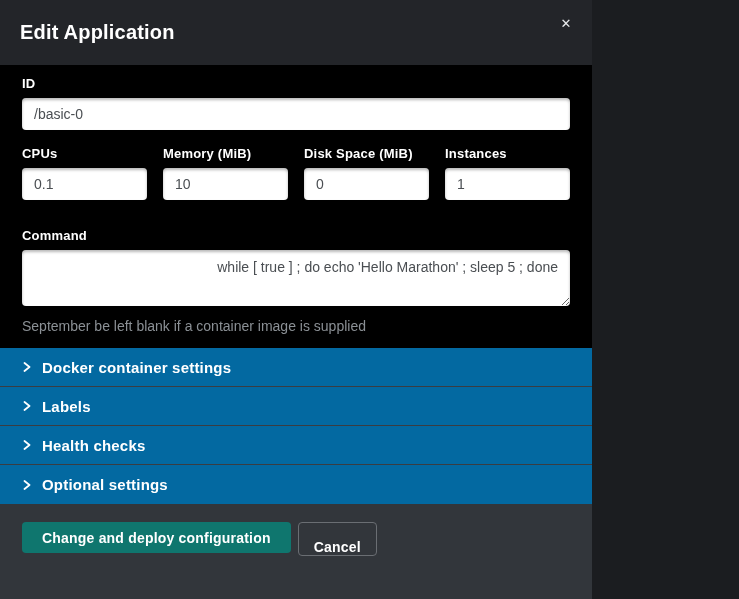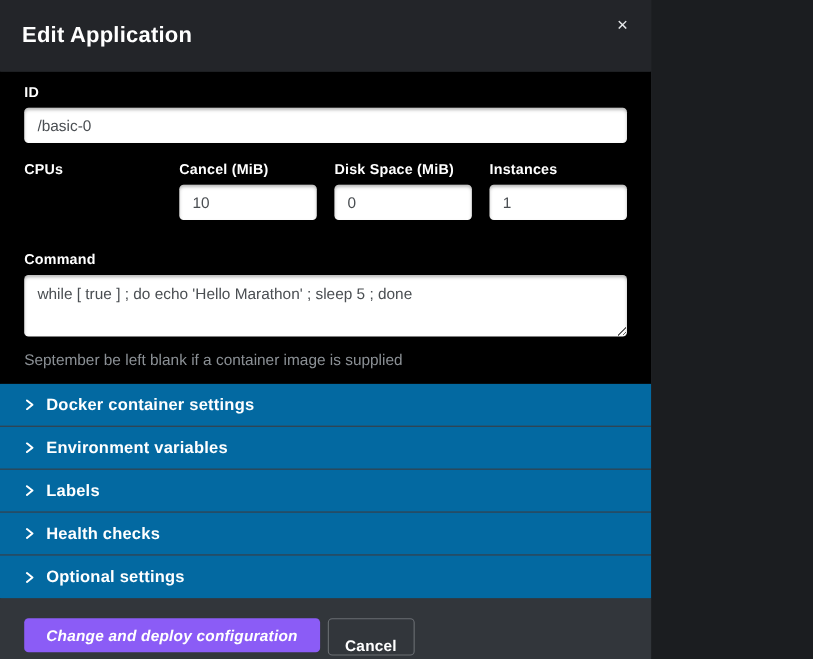--- a/index.html
+++ b/index.html
@@ -59,20 +59,21 @@
     font-size: 14px;
     padding: 0 12px;
     outline: none;
   }
   .text-input { height: 32px; }
   .text-area {
     height: 56px;
     padding: 8px 12px;
     resize: vertical;
     line-height: 1.3;
+    text-align: right;
   }
   .form-row { margin-bottom: 16px; }
   .grid-4 {
     display: grid;
     grid-template-columns: repeat(4, 1fr);
     column-gap: 16px;
     margin-bottom: 28px;
   }
   .help-text {
     margin-top: 8px;
@@ -114,25 +115,24 @@
   }
   .btn {
     height: 31px;
     border-radius: 4px;
     font-family: "Liberation Sans", sans-serif;
     font-size: 14px; font-weight: 700;
     cursor: pointer;
     letter-spacing: 0.2px;
   }
   .btn-primary {
-    background: #8b5cf6;
+    background: #0f766e;
     border: none;
     color: #ffffff;
     padding: 0 20px;
-    font-style: italic;
   }
   .btn-outline {
     background: transparent;
     border: 1px solid #6a6e73;
     color: #ffffff;
     padding: 16px 15px;
   }
 </style>
 </head>
 <body>
@@ -147,23 +147,24 @@
   <div class="modal-body">
 
     <div class="form-row">
       <label class="field-label">ID</label>
       <input class="text-input" type="text" value="/basic-0" style="">
     </div>
 
     <div class="grid-4">
       <div>
         <label class="field-label">CPUs</label>
-      </div>
-      <div>
-        <label class="field-label">Cancel (MiB)</label>
+        <input class="text-input" type="text" value="0.1" style="">
+      </div>
+      <div>
+        <label class="field-label">Memory (MiB)</label>
         <input class="text-input" type="text" value="10" style="">
       </div>
       <div>
         <label class="field-label">Disk Space (MiB)</label>
         <input class="text-input" type="text" value="0" style="">
       </div>
       <div>
         <label class="field-label">Instances</label>
         <input class="text-input" type="text" value="1" style="">
       </div>
@@ -181,28 +182,20 @@
 
     <div class="accordion-row">
       <span class="chevron">
         <svg viewBox="0 0 10 10">
             <polyline points="2.5,1 7.5,5 2.5,9" fill="none" stroke="#ffffff" stroke-width="1.8" stroke-linecap="round" stroke-linejoin="round"></polyline>
           </svg>
       </span>
       <span class="accordion-label">Docker container settings</span>
     </div>
 
-    <div class="accordion-row">
-      <span class="chevron">
-        <svg viewBox="0 0 10 10">
-            <polyline points="2.5,1 7.5,5 2.5,9" fill="none" stroke="#ffffff" stroke-width="1.8" stroke-linecap="round" stroke-linejoin="round"></polyline>
-          </svg>
-      </span>
-      <span class="accordion-label">Environment variables</span>
-    </div>
 
     <div class="accordion-row">
       <span class="chevron">
         <svg viewBox="0 0 10 10">
             <polyline points="2.5,1 7.5,5 2.5,9" fill="none" stroke="#ffffff" stroke-width="1.8" stroke-linecap="round" stroke-linejoin="round"></polyline>
           </svg>
       </span>
       <span class="accordion-label">Labels</span>
     </div>
 

